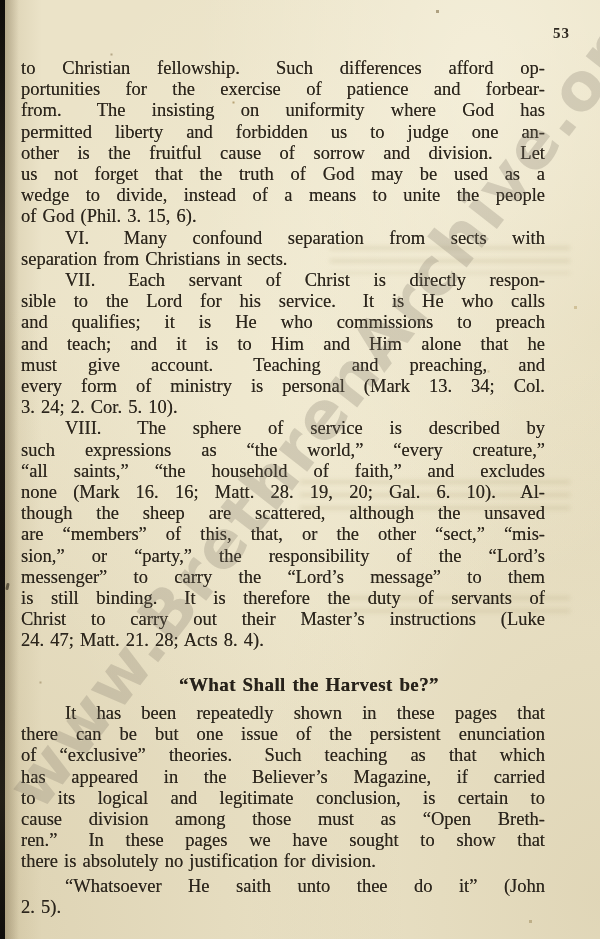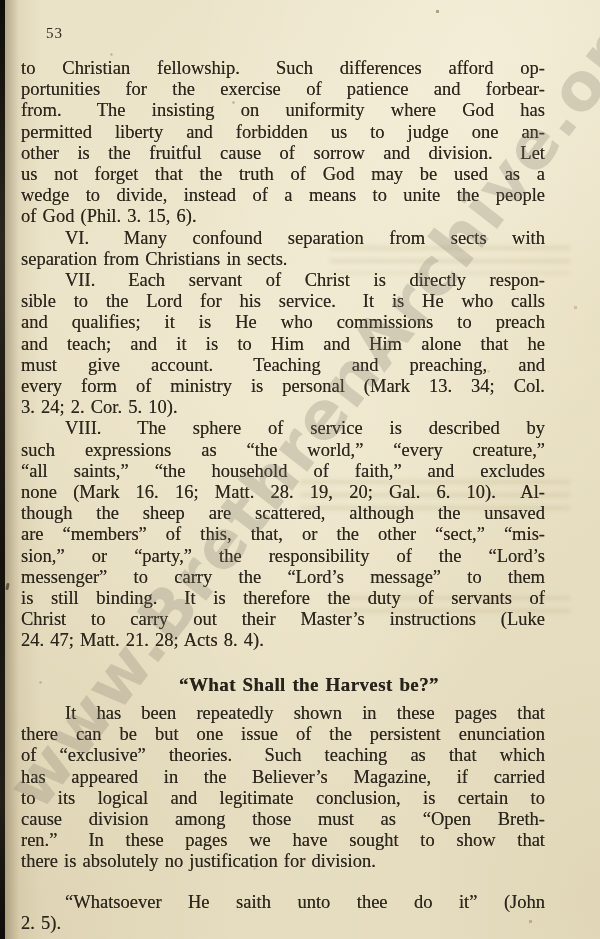--- a/index.html
+++ b/index.html
@@ -28,36 +28,36 @@
   .watermark{
     position:absolute;left:-150px;top:403px;width:900px;height:84px;
     text-align:center;line-height:84px;white-space:nowrap;
     transform:rotate(-52deg);
     font-family:"DejaVu Sans", sans-serif;font-weight:bold;font-size:66px;letter-spacing:2px;
     color:rgba(128,122,108,0.27);
     z-index:4;pointer-events:none;
   }
   .pageno{
     position:absolute;top:25px;left:22px;width:548px;
-    text-align:left;text-indent:24px;
-    font-size:15px;font-weight:normal;color:#2e2820;letter-spacing:1px;
+    text-align:right;text-indent:24px;
+    font-size:15px;font-weight:bold;color:#2e2820;letter-spacing:1px;
     z-index:2;
   }
   .textcol{
     position:absolute;top:58px;left:21px;width:524px;
     font-size:18.5px;line-height:21.2px;color:#2b251c;
     text-shadow:0 0 0.4px rgba(43,37,28,0.65);
     word-spacing:1.5px;
     z-index:2;
   }
   .ln{text-align:justify;text-align-last:justify;}
   .ln.end{text-align-last:left;}
   .ln.ind{text-indent:44px;}
   .ln.ps{margin-top:0;}
-  .ln.ps2{margin-top:19px;}
+  .ln.ps2{margin-top:3px;}
   .heading{
     margin-top:22px;margin-bottom:8px;
     text-align:center;text-indent:52px;
     font-weight:bold;font-size:19px;letter-spacing:0.4px;color:#27221a;
     text-shadow:0 0 0.4px rgba(39,34,26,0.7);
   }
   .speckles{
     position:absolute;left:0;top:0;width:1px;height:1px;z-index:3;
     background:transparent;
     box-shadow:

